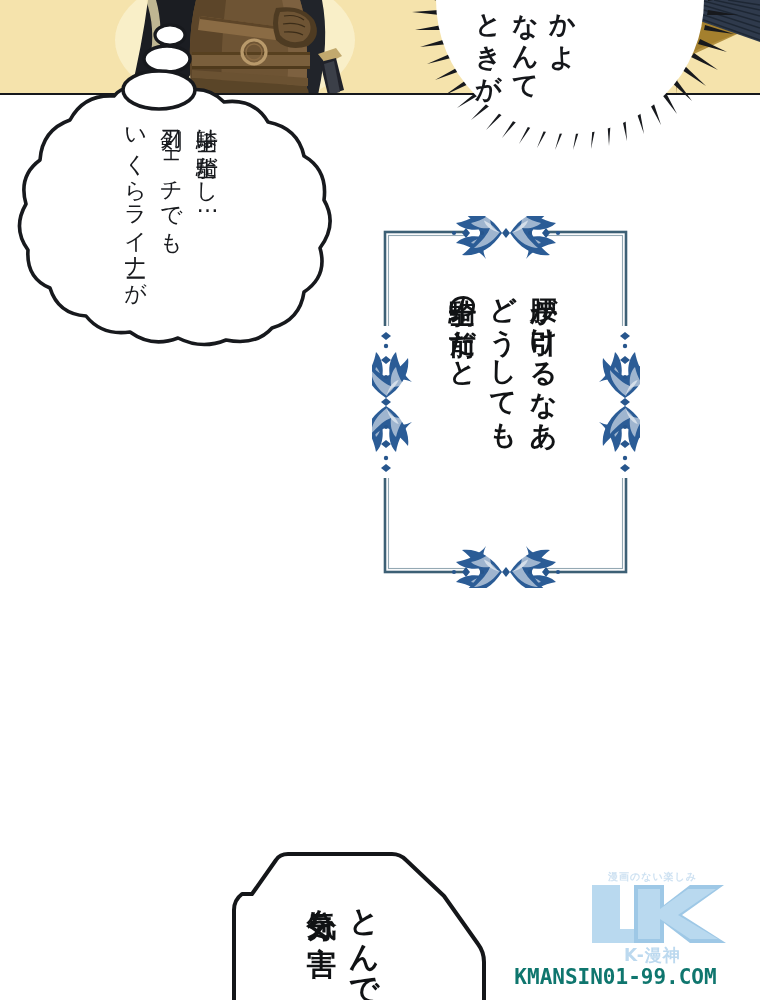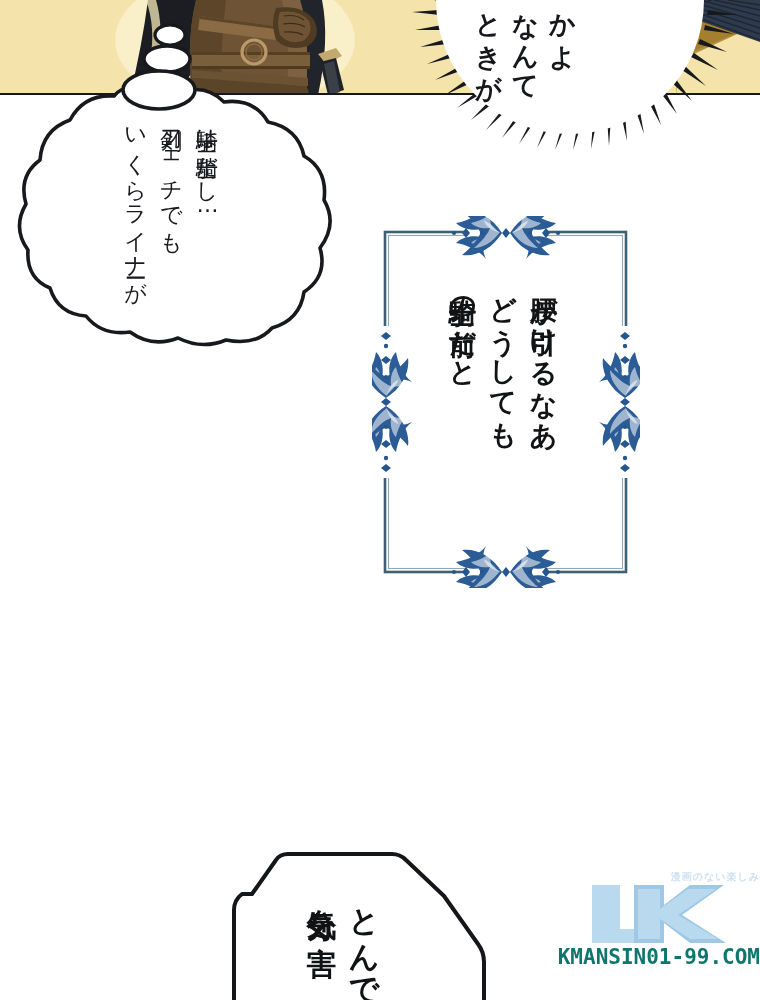--- a/index.html
+++ b/index.html
@@ -138,21 +138,21 @@
     white-space: pre;
     height: 112px;
   }
 
   
   .watermark {
     position: absolute;
     left: 545px; top: 872px;
     width: 215px; height: 128px;
     z-index: 10;
-    text-align: right;
+    text-align: center;
     user-select: none;
   }
   .wm-tagline {
     font-family: "DejaVu Sans", "Liberation Sans", sans-serif;
     font-size: 10px;
     font-weight: 700;
     color: #cfe2f2;
     letter-spacing: 1px;
     line-height: 1;
     margin: 0 0 1px 0;
@@ -528,16 +528,17 @@
     <div class="wm-tagline">漫画のない楽しみ</div>
     <div class="wm-logo">
       <svg width="150" height="62" viewBox="0 0 150 62" xmlns="http://www.w3.org/2000/svg">
 
         <path d="M14,2 L42,2 L42,46 L70,46 L70,60 L14,60 Z" fill="#b9d9ef"></path>
 
         <path d="M56,2 L86,2 L86,22 L112,2 L146,2 L104,32 L148,60 L112,60 L86,40 L86,60 L56,60 Z" fill="#9ec8e6"></path>
         <path d="M60,6 L82,6 L82,26 L110,6 L138,6 L100,32 L140,56 L112,56 L82,36 L82,56 L60,56 Z" fill="#b9d9ef"></path>
       </svg>
     </div>
+    <div class="wm-brand">K-漫神</div>
     <div class="wm-url">KMANSIN01-99.COM</div>
   </div>
 
 </div>
 
 </body></html>

